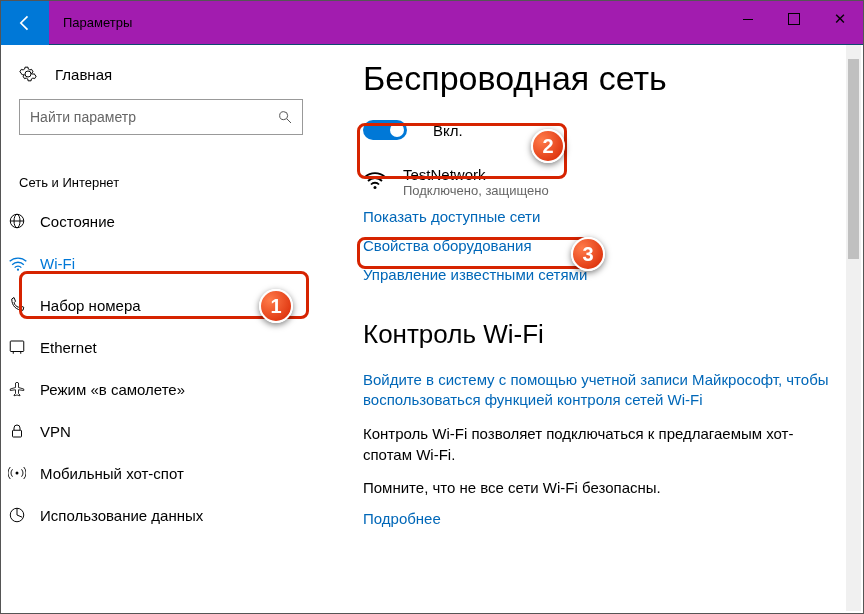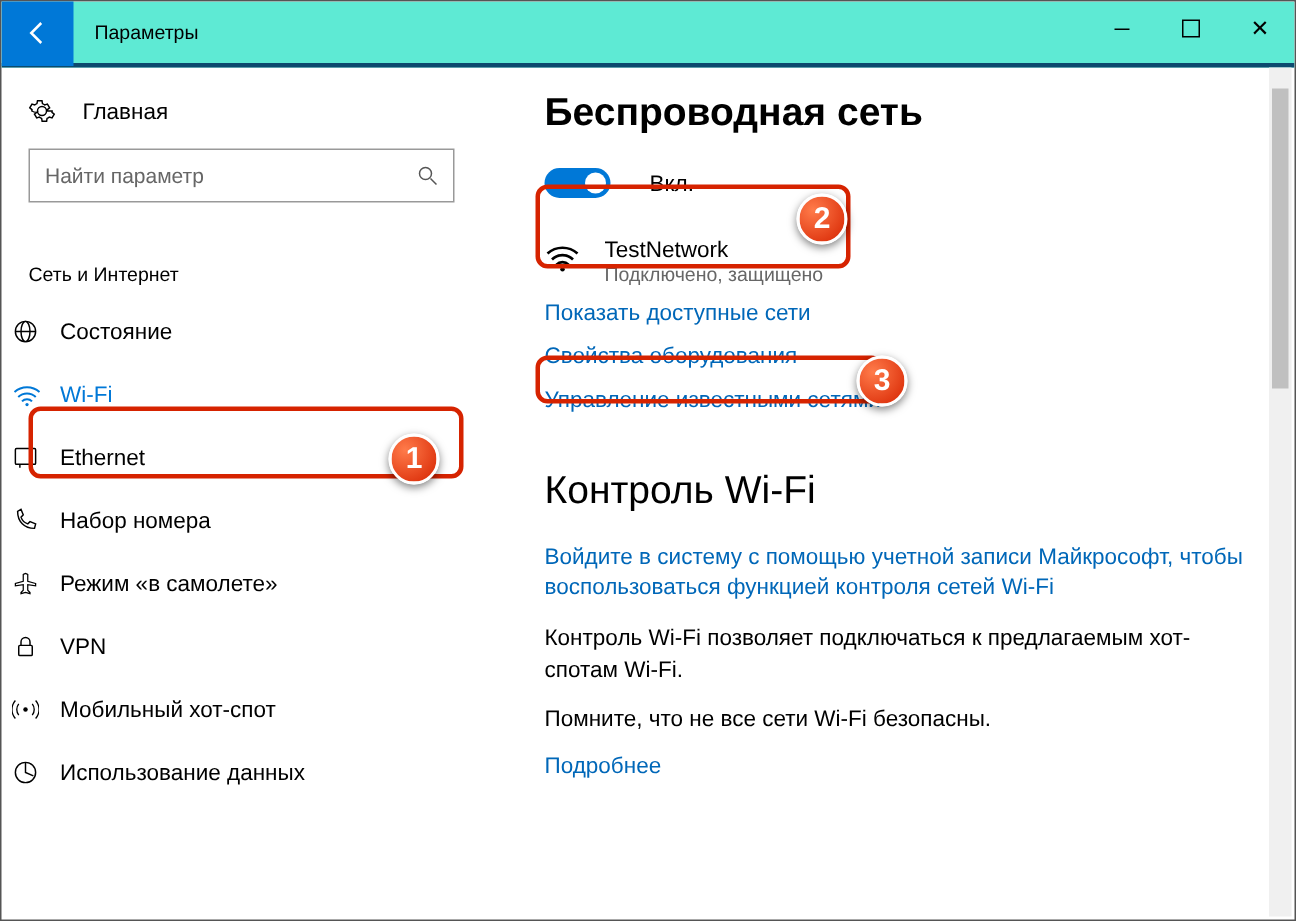--- a/index.html
+++ b/index.html
@@ -1,17 +1,17 @@
 <!DOCTYPE html>
 <html><head>
 <meta charset="utf-8">
 <style>
 * { margin: 0; padding: 0; box-sizing: border-box; font-family: "Segoe UI", Arial, sans-serif; }
 body { background: #fff; width: 864px; height: 614px; overflow: hidden; position: relative; border: 1px solid #555; }
-.titlebar { height: 44px; background: #5eead4; display: flex; align-items: center; position: relative; border-bottom: 3px solid #0c4a6e; }
+.titlebar { height: 44px; background: #a21caf; display: flex; align-items: center; position: relative; border-bottom: 1px solid #0c4a6e; }
 .back-btn { width: 48px; height: 44px; background: #0078d7; display: flex; align-items: center; justify-content: center; color: #fff; }
 .back-btn svg { width: 20px; height: 20px; }
 .title { margin-left: 14px; font-size: 13px; color: #000; }
 .winctrl { position: absolute; right: 0; top: 0; display: flex; }
 .winctrl div { width: 46px; height: 36px; display: flex; align-items: center; justify-content: center; font-size: 12px; color: #000; font-family: "Segoe MDL2 Assets", sans-serif; }
 .winctrl .min::before { content: ""; width: 10px; border-top: 1px solid #000; }
 .winctrl .max::before { content: ""; width: 10px; height: 10px; border: 1px solid #000; }
 .winctrl .close { font-size: 15px; }
 .layout { display: flex; height: calc(100% - 44px); position: relative; }
 .sidebar { width: 320px; padding: 12px 0 0 0; position: relative; }
@@ -19,21 +19,21 @@
 .home .icon { width: 24px; }
 .search { margin: 4px 18px 34px 18px; position: relative; }
 .search input { width: 100%; height: 36px; border: 1px solid #999; padding: 0 36px 0 10px; font-size: 14px; color: #555; background: #fff; }
 .search input::placeholder { color: #666; }
 .search .sicon { position: absolute; right: 10px; top: 50%; transform: translateY(-50%); }
 .subhead { padding: 6px 18px 10px 18px; font-size: 13px; color: #000; }
 .nav-item { display: flex; align-items: center; padding: 12px 7px; font-size: 15px; color: #000; position: relative; }
 .nav-item .icon { width: 32px; display: flex; align-items: center; }
 .nav-item.selected { color: #0078d7; }
 .main { flex: 1; padding: 14px 26px 0 42px; overflow: hidden; position: relative; }
-.h1 { font-size: 26px; font-weight: 700; color: #000; margin-bottom: 14px; }
+.h1 { font-size: 34px; font-weight: 400; color: #000; margin-bottom: 14px; }
 .h2 { font-size: 26px; font-weight: 300; color: #000; margin: 30px 0 14px 0; }
 .toggle-row { display: flex; align-items: center; padding: 8px 0; gap: 14px; }
 .toggle { width: 44px; height: 20px; background: #0078d7; border-radius: 10px; position: relative; margin-right: 12px; }
 .toggle::after { content: ""; position: absolute; right: 3px; top: 3px; width: 14px; height: 14px; background: #fff; border-radius: 50%; }
 .toggle-label { font-size: 15px; color: #000; }
 .network { display: flex; align-items: flex-start; margin: 18px 0 4px 0; }
 .network .wicon { width: 32px; margin-right: 8px; padding-top: 3px; }
 .network .name { font-size: 15px; color: #000; }
 .network .status { font-size: 13px; color: #666; }
 .link { color: #0067b8; font-size: 15px; padding: 6px 0; display: block; }
@@ -97,34 +97,34 @@
           <svg width="20" height="18" viewBox="0 0 24 20">
             <path d="M2 8a15 15 0 0120 0M5 12a10 10 0 0114 0M8 15.5a5.5 5.5 0 018 0" fill="none" stroke="#0078d7" stroke-width="1.6"></path>
             <circle cx="12" cy="18" r="1.3" fill="#0078d7"></circle>
           </svg>
         </span>
       <span>Wi-Fi</span>
     </div>
     <div class="nav-item">
       <span class="icon">
           <svg width="18" height="18" viewBox="0 0 24 24">
+            <path d="M5 4c0 9 6 15 15 15l1-4-5-2-2 2c-3-1-5-3-6-6l2-2-2-5z" fill="none" stroke="#000" stroke-width="1.3"></path>
+          </svg>
+        </span>
+      <span>Набор номера</span>
+    </div>
+    <div class="nav-item">
+      <span class="icon">
+          <svg width="18" height="18" viewBox="0 0 24 24">
             <rect x="3" y="4" width="18" height="14" rx="1" fill="none" stroke="#000" stroke-width="1.3"></rect>
             <line x1="7" y1="18" x2="7" y2="21" stroke="#000" stroke-width="1.3"></line>
             <line x1="17" y1="18" x2="17" y2="21" stroke="#000" stroke-width="1.3"></line>
           </svg>
         </span>
       <span>Ethernet</span>
-    </div>
-    <div class="nav-item">
-      <span class="icon">
-          <svg width="18" height="18" viewBox="0 0 24 24">
-            <path d="M5 4c0 9 6 15 15 15l1-4-5-2-2 2c-3-1-5-3-6-6l2-2-2-5z" fill="none" stroke="#000" stroke-width="1.3"></path>
-          </svg>
-        </span>
-      <span>Набор номера</span>
     </div>
     <div class="nav-item">
       <span class="icon">
           <svg width="18" height="18" viewBox="0 0 24 24">
             <path d="M21 12l-7-2V4l-2-1-2 1v6l-7 2v2l7-1v5l-2 2v1l4-1 4 1v-1l-2-2v-5l7 1z" fill="none" stroke="#000" stroke-width="1.1"></path>
           </svg>
         </span>
       <span>Режим «в самолете»</span>
     </div>
     <div class="nav-item">

